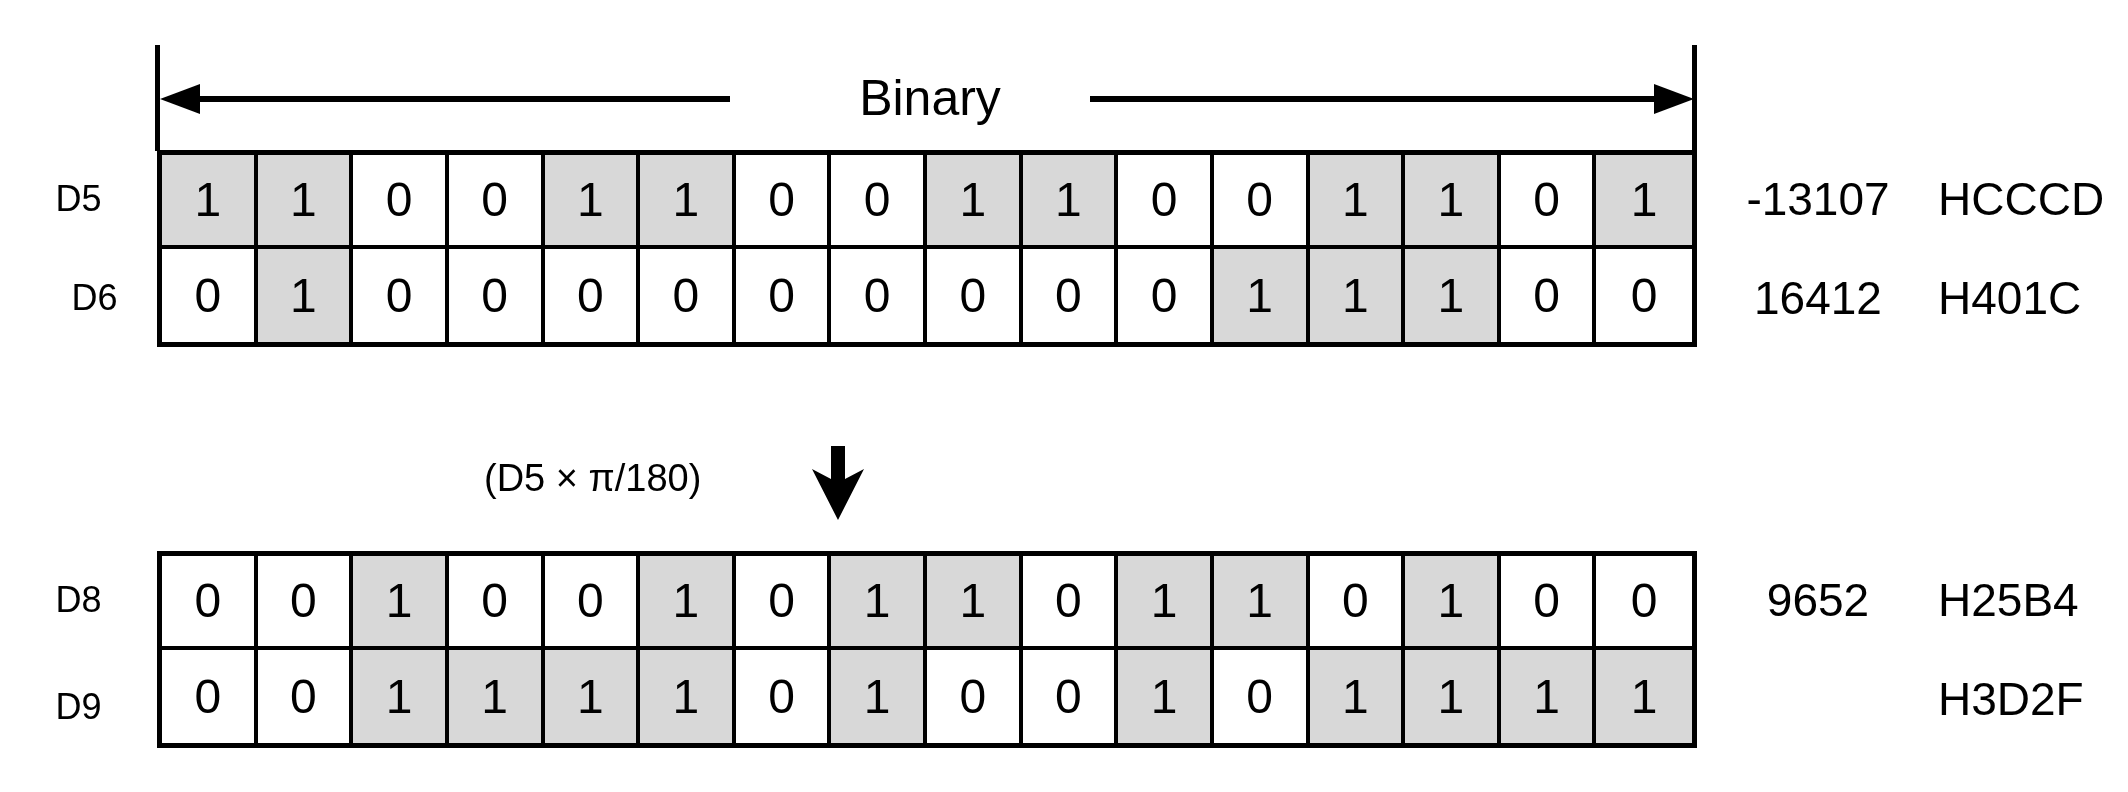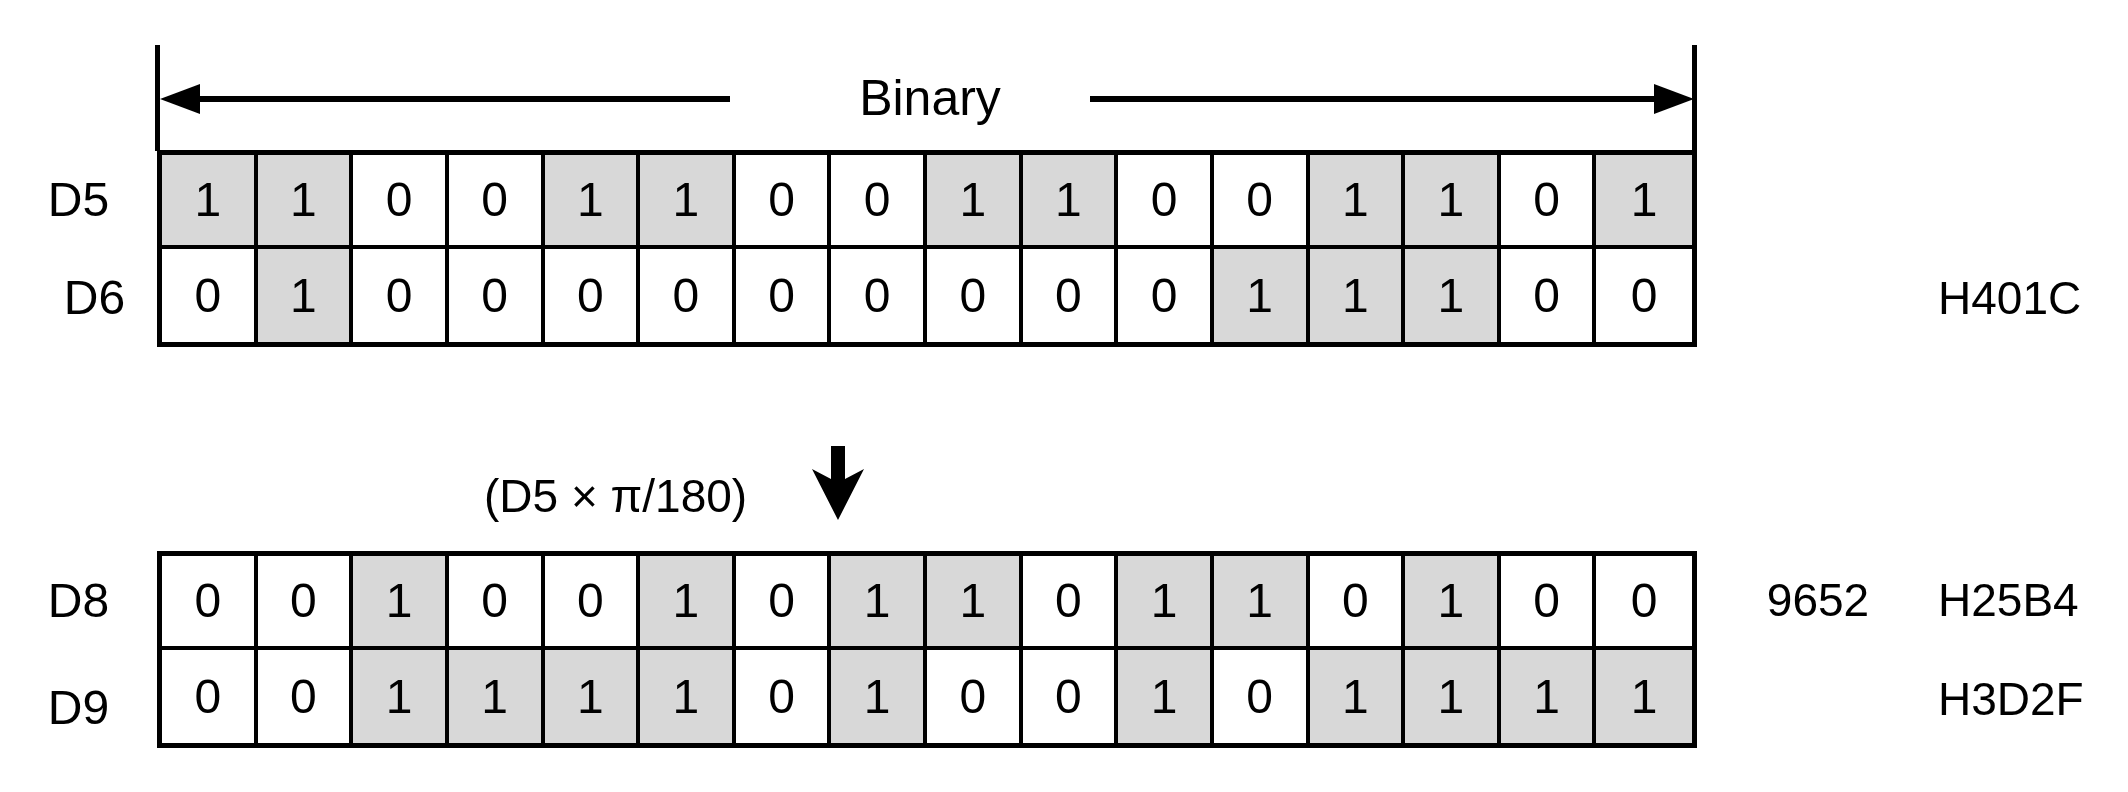--- a/index.html
+++ b/index.html
@@ -76,43 +76,43 @@
     position: absolute;
     height: 98px;
     display: flex;
     align-items: center;
     white-space: nowrap;
   }
   .reg-label {
     left: 0;
     width: 157px;
     justify-content: center;
-    font-size: 48px;
+    font-size: 36px;
   }
   .dec-value {
     left: 1700px;
     width: 236px;
     justify-content: center;
     font-size: 46px;
   }
   .hex-value {
     left: 1938px;
     width: 190px;
     justify-content: flex-start;
     font-size: 46px;
   }
 
   
   .op-text {
     position: absolute;
-    top: 464px;
+    top: 446px;
     height: 64px;
     display: flex;
     align-items: center;
-    font-size: 46px;
+    font-size: 38px;
     white-space: nowrap;
     text-align: center;
   }
   .op-formula { left: 484px; }
   .op-desc    { left: 928px; }
   .down-arrow { position: absolute; left: 806px; top: 446px; }
 </style>
 </head>
 <body>
 
@@ -202,20 +202,23 @@
       <div class="bit-cell">0</div>
       <div class="bit-cell on">1</div>
       <div class="bit-cell">0</div>
       <div class="bit-cell on">1</div>
       <div class="bit-cell on">1</div>
       <div class="bit-cell on">1</div>
       <div class="bit-cell on">1</div>
     </div>
 
 <div class="side reg-label" style="top: 150px;">D5</div>
+    <div class="side dec-value" style="top: 150px;">-13107</div>
+    <div class="side hex-value" style="top: 150px;">HCCCD</div>
     <div class="side reg-label" style="top: 248.5px; padding-left: 16px;">D6</div>
+    <div class="side dec-value" style="top: 248.5px;">16412</div>
     <div class="side hex-value" style="top: 248.5px;">H401C</div>
     <div class="side reg-label" style="top: 551px;">D8</div>
     <div class="side dec-value" style="top: 551px;">9652</div>
     <div class="side hex-value" style="top: 551px;">H25B4</div>
     <div class="side reg-label" style="top: 658px; text-align: right;">D9</div>
     <div class="side hex-value" style="top: 649.5px;">H3D2F</div>
   </div>
 
 </body></html>

